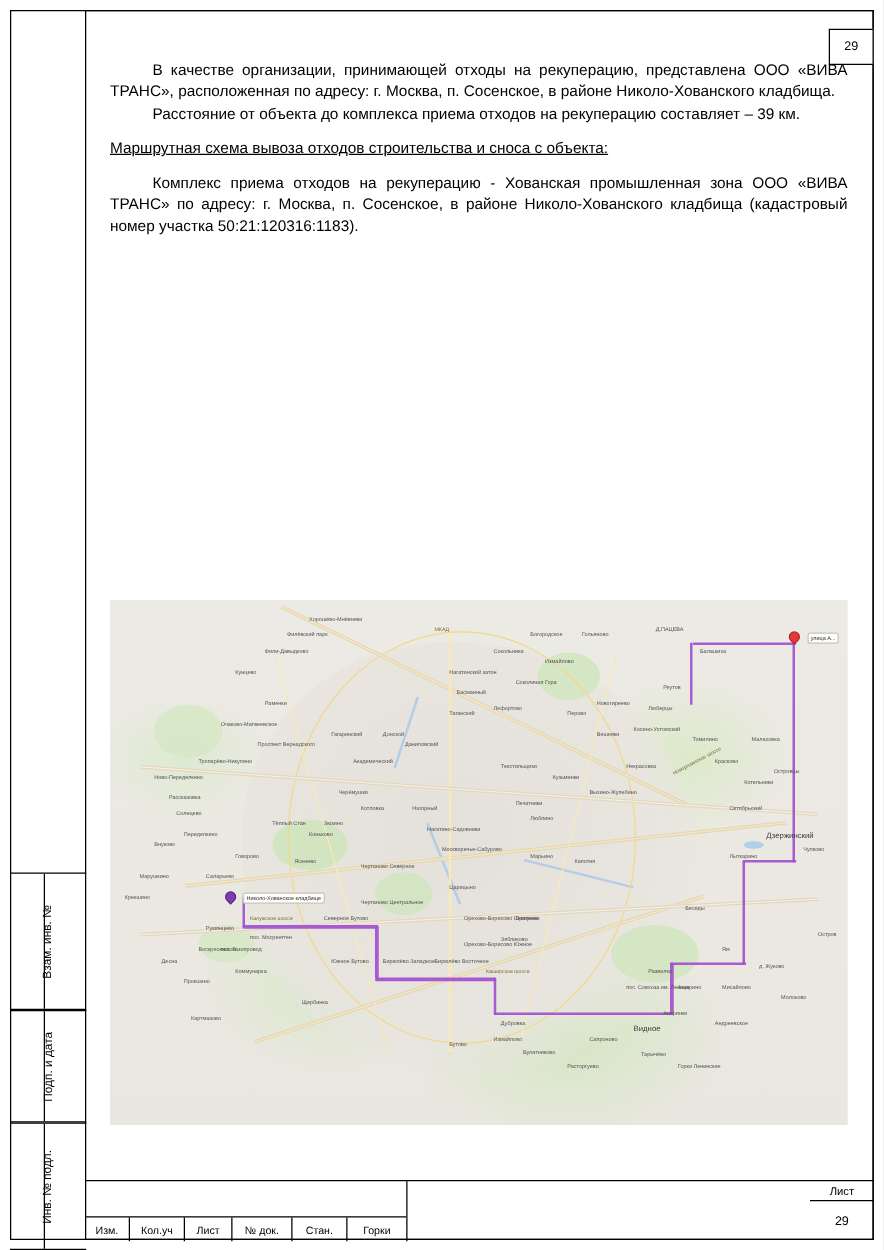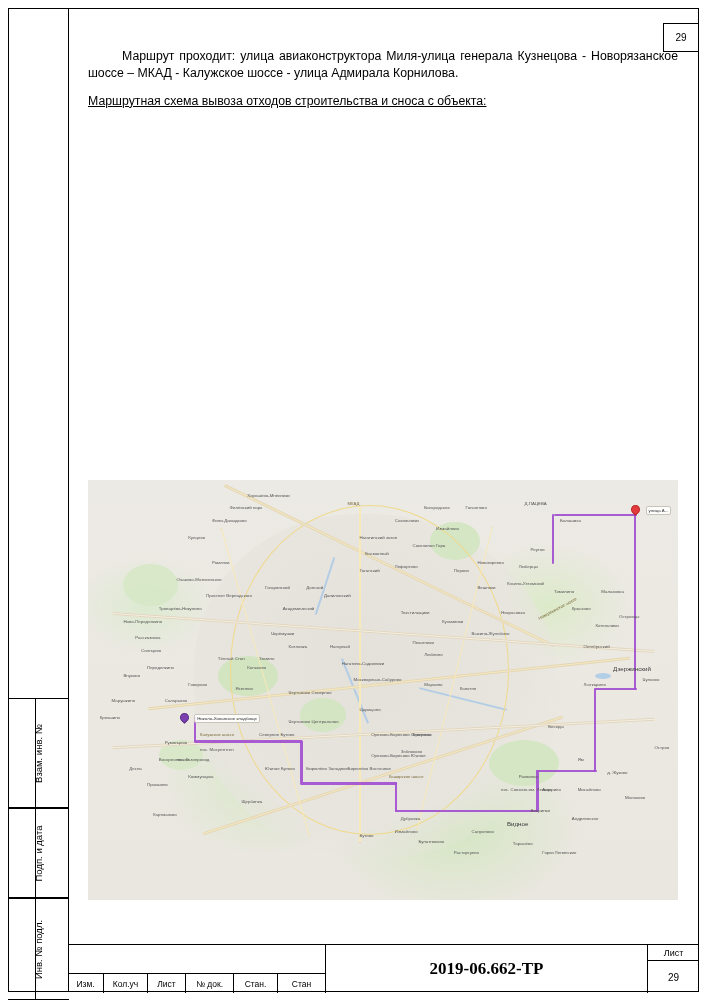--- a/index.html
+++ b/index.html
@@ -314,28 +314,30 @@
       <div class="vtext">Подп. и дата</div>
     </div>
     <div class="side-cell" style="top:890px;height:102px;">
       <div class="side-sub"></div>
       <div class="vtext">Инв. № подл.</div>
     </div>
   </div>
 
   <div class="content">
 
-    <p class="para">Маршрут проходит: улица авиаконструктора Миля-улица генерала Кузнецова - Новорязанское шоссе – МКАД - Калужское шоссе - улица Адмирала Корнилова.</p>
+    <p class="para">В качестве организации, принимающей отходы на рекуперацию, представлена ООО «ВИВА ТРАНС», расположенная по адресу: г. Москва, п. Сосенское, в районе Николо-Хованского кладбища.</p>
+    <p class="para">Расстояние от объекта до комплекса приема отходов на рекуперацию составляет – 39 км.</p>
 
     <p class="spacer"></p>
 
     <p class="para" style="text-indent:0;"><span class="underline-head">Маршрутная схема вывоза отходов строительства и сноса с объекта:</span></p>
 
     <p class="spacer"></p>
 
+    <p class="para">Комплекс приема отходов на рекуперацию - Хованская промышленная зона ООО «ВИВА ТРАНС» по адресу: г. Москва, п. Сосенское, в районе Николо-Хованского кладбища (кадастровый номер участка 50:21:120316:1183).</p>
   </div>
 
   <div class="map-wrap">
     <div class="map-canvas">
       <div class="map-bg"></div>
       <div class="urban"></div>
 
       <div class="city-blob" style="left:22%;top:42%;width:60px;height:40px;background:#cfe3bd;"></div>
       <div class="city-blob" style="left:36%;top:52%;width:46px;height:34px;background:#d2e6c0;"></div>
       <div class="city-blob" style="left:58%;top:10%;width:50px;height:38px;background:#d2e6c0;"></div>
@@ -497,23 +499,22 @@
 
   <div class="title-block">
     <div class="tb-left">
       <div class="row-top"></div>
       <div class="row-bot">
         <div style="width:36px;">Изм.</div>
         <div style="width:44px;">Кол.уч</div>
         <div style="width:38px;">Лист</div>
         <div style="width:48px;">№ док.</div>
         <div style="width:44px;">Стан.</div>
-        <div style="width:47px;border-right:none;">Стан</div>
+        <div style="width:47px;border-right:none;">Горки</div>
       </div>
     </div>
-    <div class="tb-center">2019-06.662-ТР</div>
     <div class="tb-right">
       <div class="lbl">Лист</div>
       <div class="val">29</div>
     </div>
   </div>
 
 </div>
 
 </body></html>

